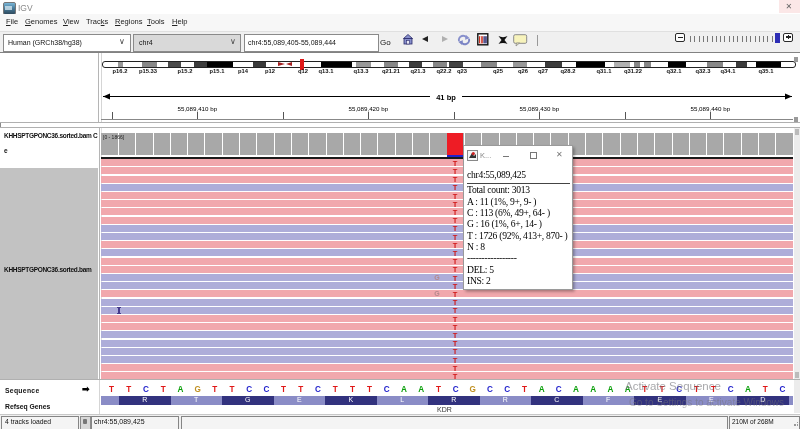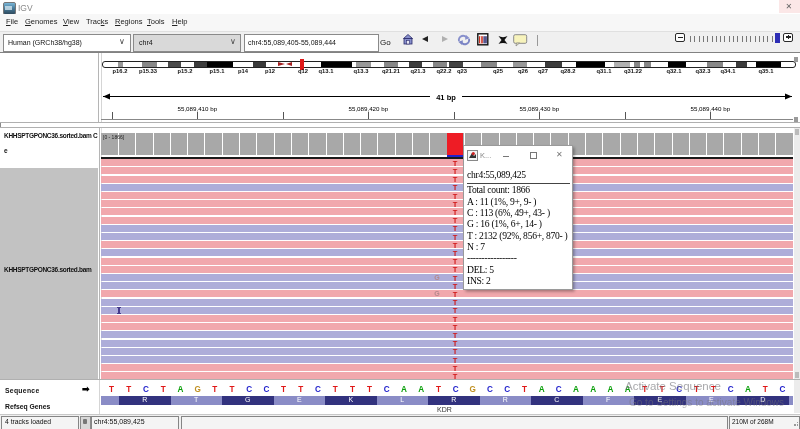--- a/index.html
+++ b/index.html
@@ -323,26 +323,26 @@
       <path d="M2 8 L5 3 L7 6 L9 4 L9 8 Z" fill="#333"></path>
       <circle cx="6.3" cy="3.6" r="1.6" fill="#cc2222"></circle>
     </svg>
     <div class="abs" style="left:16px;top:5px;font-size:7.5px;color:#8a8a8a;">K...</div>
     <div class="abs" style="left:39px;top:9.5px;width:6px;height:1.2px;background:#777;"></div>
     <div class="abs" style="left:66px;top:6px;width:5px;height:5px;border:1px solid #777;"></div>
     <div class="abs" style="left:92px;top:4px;font-size:8px;color:#777;">✕</div>
     <div style="position:absolute;left:3px;top:23px;width:103px;font-family:'Liberation Serif',serif;font-size:9.6px;color:#000;line-height:11.35px;letter-spacing:-0.28px;white-space:nowrap;">
       <div>chr4:55,089,425</div>
       <div style="border-top:1px solid #444;margin:2.5px 0 0.5px 0;"></div>
-      <div>Total count: 1866</div>
+      <div>Total count: 3013</div>
       <div>A : 11 (1%, 9+, 9- )</div>
-      <div>C : 113 (6%, 49+, 43- )</div>
+      <div>C : 113 (6%, 49+, 64- )</div>
       <div>G : 16 (1%, 6+, 14- )</div>
-      <div>T : 2132 (92%, 856+, 870- )</div>
-      <div>N : 7</div>
+      <div>T : 1726 (92%, 413+, 870- )</div>
+      <div>N : 8</div>
       <div>-----------------</div>
       <div>DEL: 5</div>
       <div>INS: 2</div>
     </div>
   </div>
 
   <div class="abs" style="left:0;top:379px;width:800px;height:1px;background:#b0b0b0;"></div>
   <div class="abs" style="left:0;top:380px;width:800px;height:33.5px;background:#fff;"></div>
   <div class="abs" style="left:5px;top:386.5px;font-size:6.8px;font-weight:bold;color:#111;letter-spacing:0.3px;">Sequence</div>
   <div class="abs" style="left:82px;top:384px;font-size:9px;font-weight:bold;color:#000;">➡</div>

